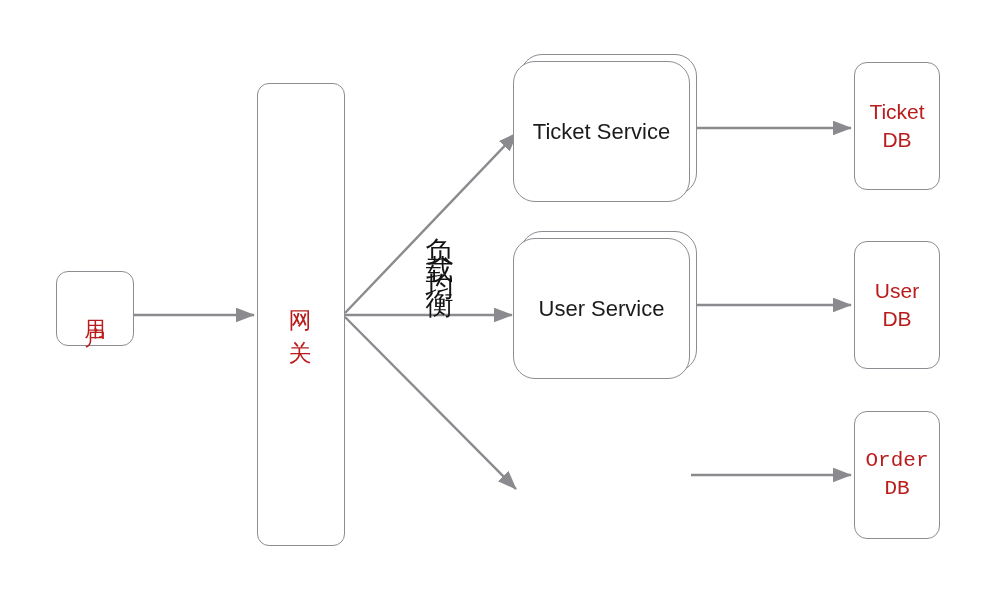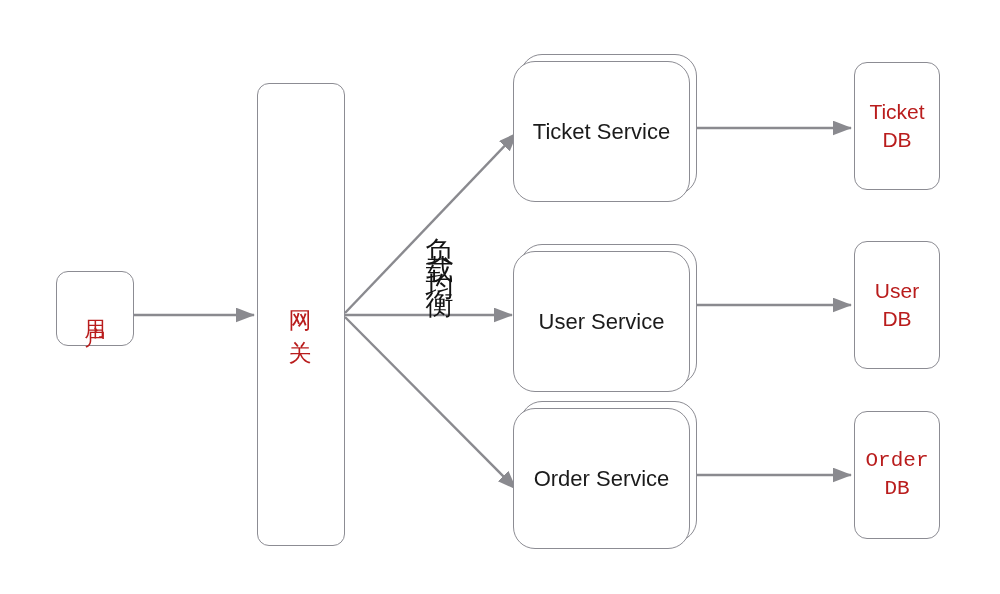--- a/index.html
+++ b/index.html
@@ -92,21 +92,21 @@
     border: 1.3px solid #8c8c93;
     border-radius: 22px;
     display: flex;
     align-items: center;
     justify-content: center;
     font-size: 22px;
     color: #1b1b1b;
     white-space: nowrap;
   }
   #svc-ticket { left: 513px; top: 54px; }
-  #svc-user   { left: 513px; top: 244px; }
+  #svc-user   { left: 513px; top: 231px; }
   #svc-order  { left: 513px; top: 401px; }
 
   
   .db {
     position: absolute;
     width: 86px;
     height: 128px;
     border-radius: 13px;
     font-size: 21px;
     line-height: 28px;
@@ -167,26 +167,20 @@
     </div>
   </div>
 
   <div class="svc-wrap" id="svc-user">
     <div class="svc-back"></div>
     <div class="svc-front">
       <span>User Service</span>
     </div>
   </div>
 
-  <div class="svc-wrap" id="svc-order">
-    <div class="svc-back"></div>
-    <div class="svc-front">
-      <span>Order Service</span>
-    </div>
-  </div>
 
   <div class="node db" id="db-ticket">
     <div>
       <div>Ticket</div>
       <div>DB</div>
     </div>
   </div>
 
   <div class="node db" id="db-user">
     <div>

